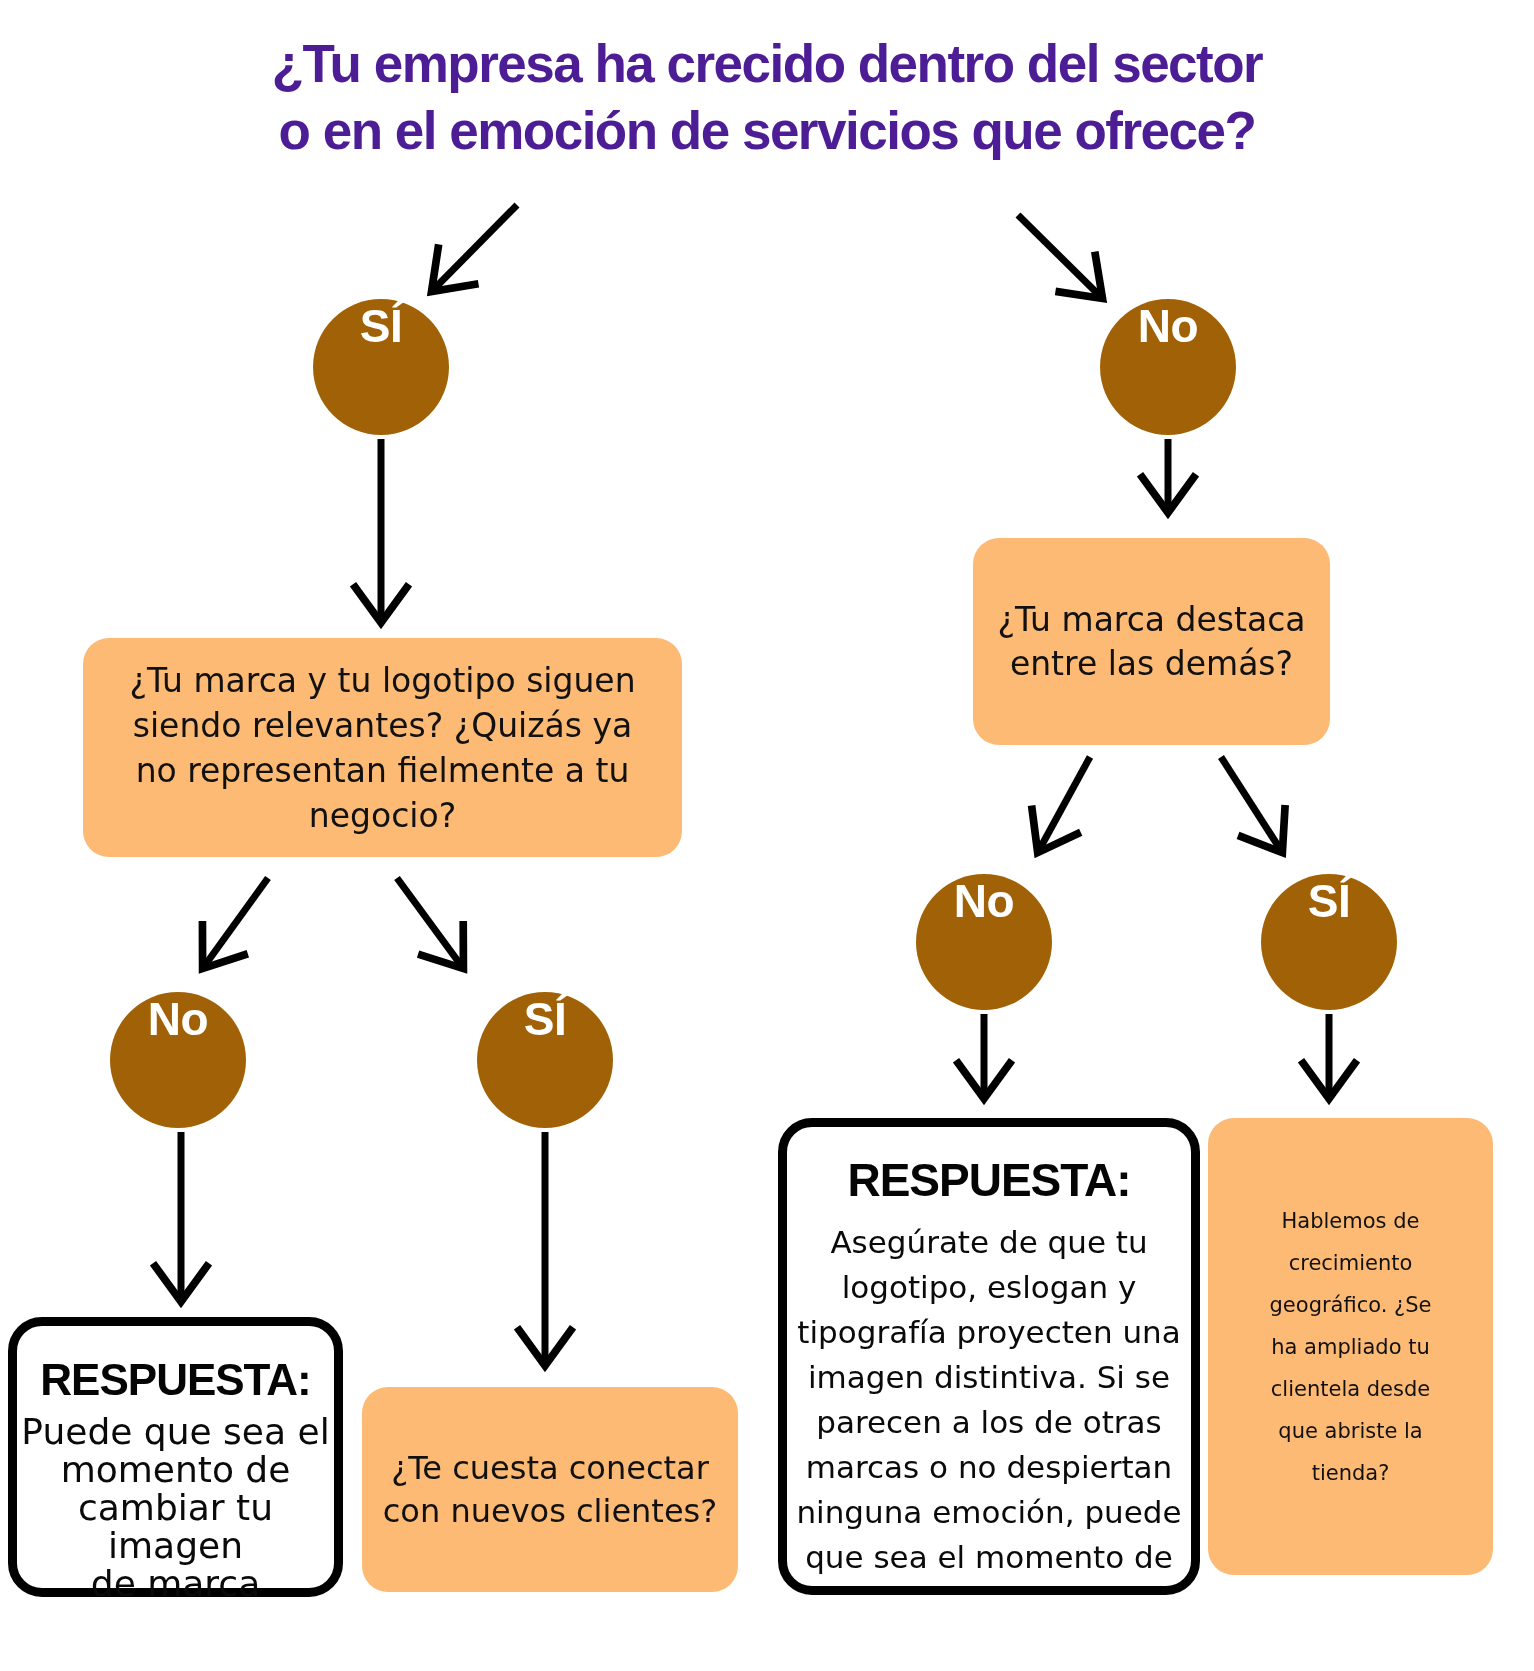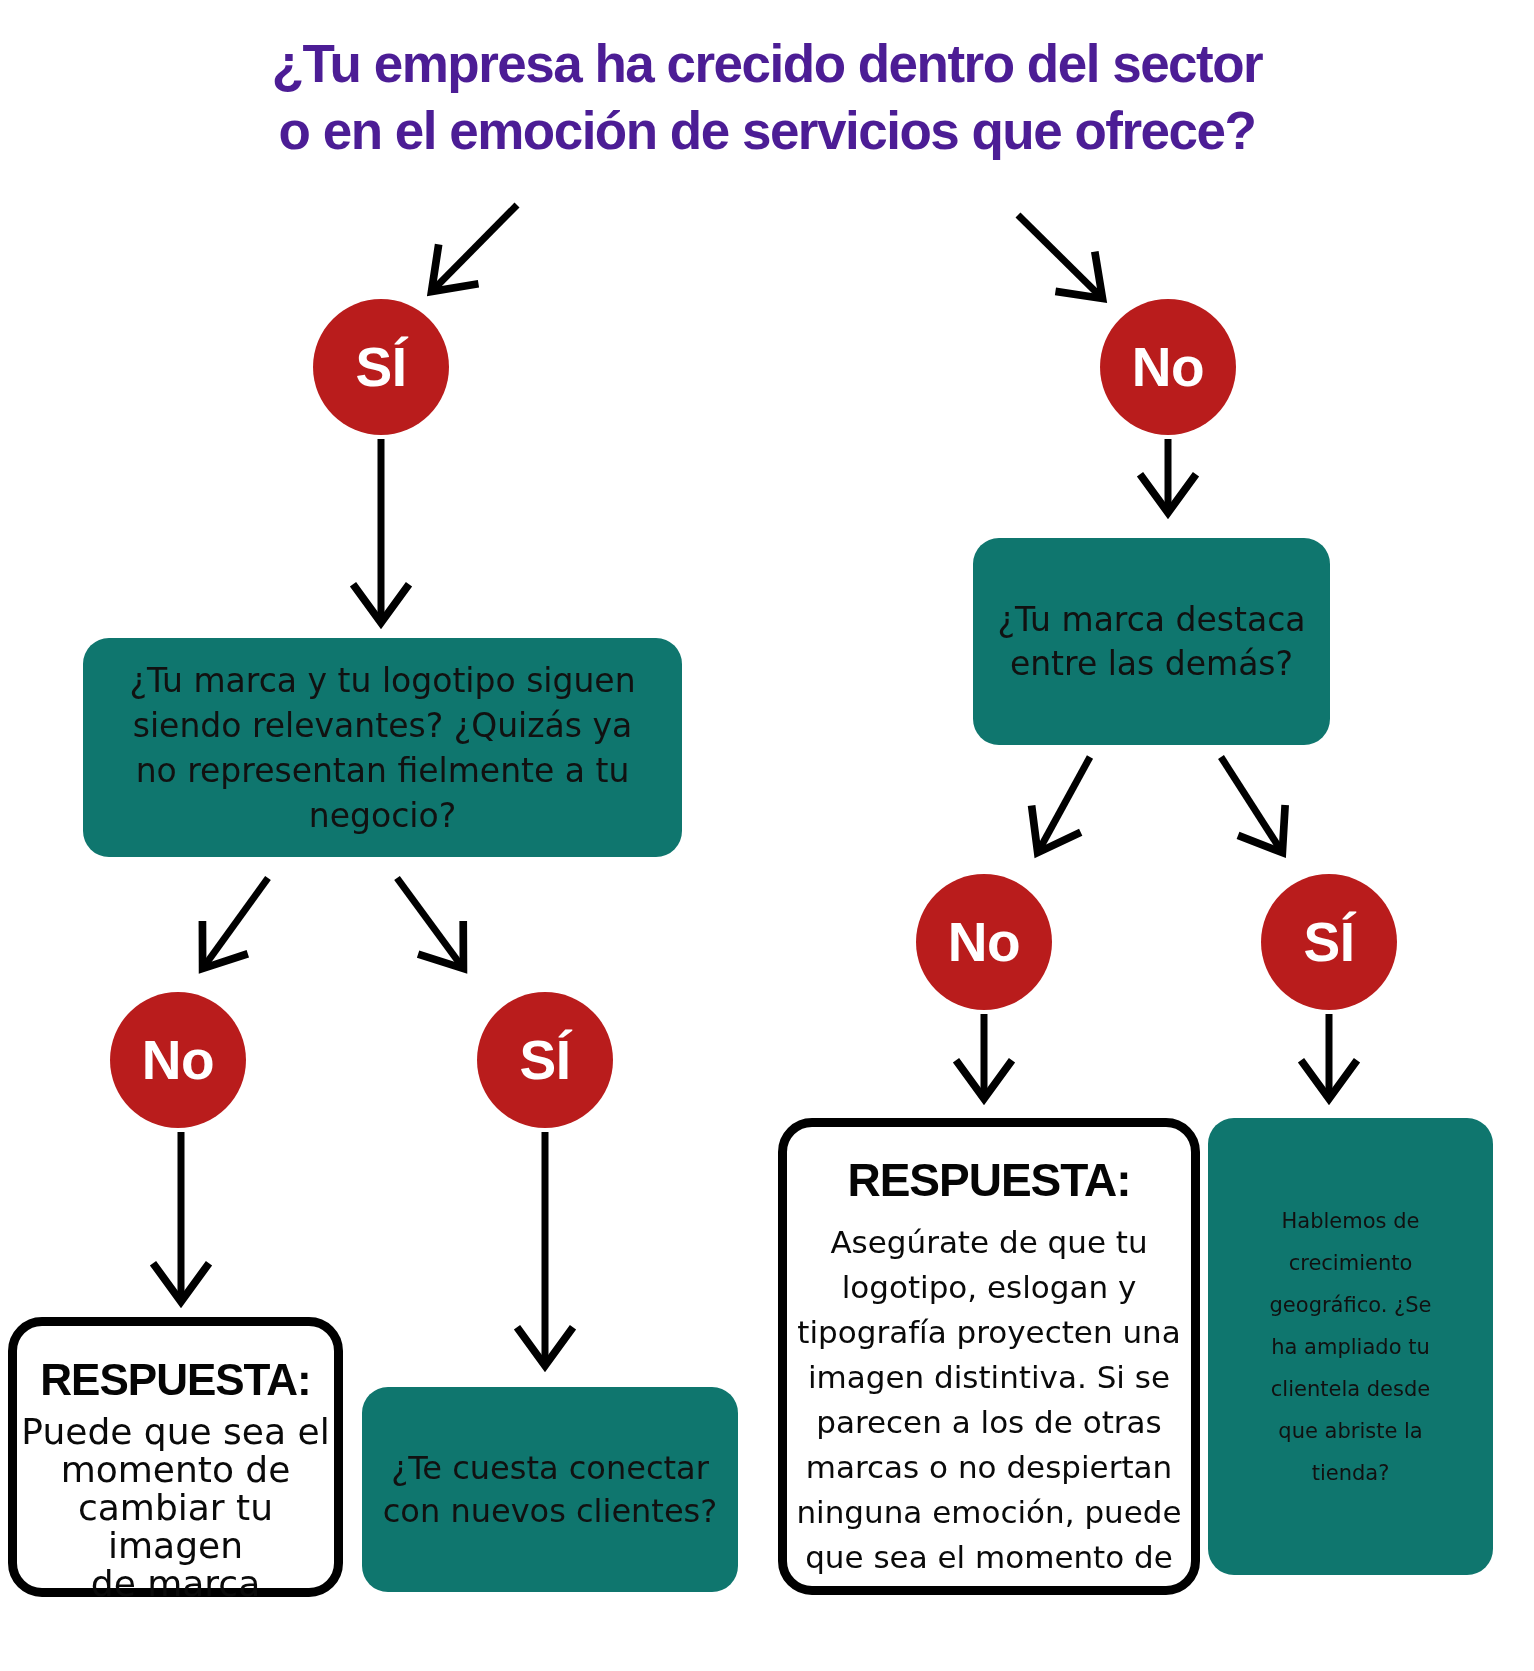--- a/index.html
+++ b/index.html
@@ -18,32 +18,32 @@
     font-weight:800;
     font-size:53px;
     line-height:67px;
     letter-spacing:-1.5px;
     color:#4c1d95;
   }
   svg.arrows { position:absolute; left:0; top:0; width:1534px; height:1671px; }
   .node {
     position:absolute;
     width:136px; height:136px;
-    background:#b91c1c;
+    background:#a16207;
     border-radius:50%;
     color:#ffffff;
-    display:flex; align-items:center; justify-content:center;
+    display:flex; align-items:flex-start; justify-content:center;
     font-family:"Liberation Sans", sans-serif;
     font-weight:700;
-    font-size:55px;
+    font-size:46px;
     letter-spacing:-0.5px;
   }
   .qbox {
     position:absolute;
-    background:#0f766e;
+    background:#fdba74;
     border-radius:26px;
     display:flex; align-items:center; justify-content:center;
     text-align:center;
     color:#111111;
     font-family:"DejaVu Sans", sans-serif;
     white-space:pre-line;
     box-sizing:border-box;
   }
   .qbox.q-left1  { left:83px;   top:638px;  width:599px; height:219px; font-size:33px; line-height:45px; padding:0 18px; }
   .qbox.q-right1 { left:973px;  top:538px;  width:357px; height:207px; font-size:33px; line-height:44px; padding:0 10px; }

